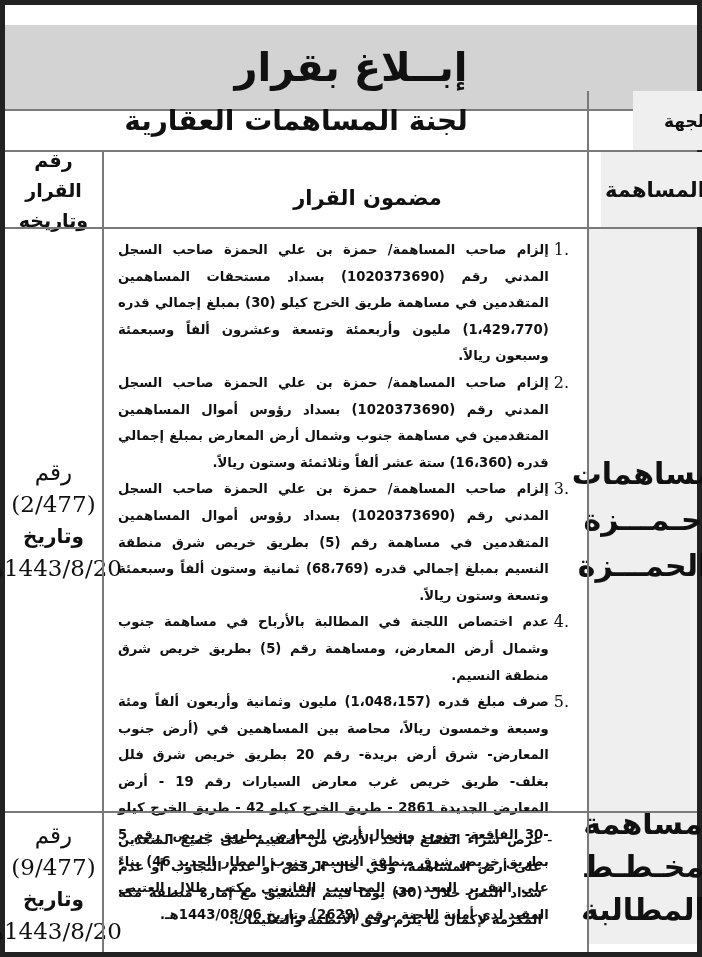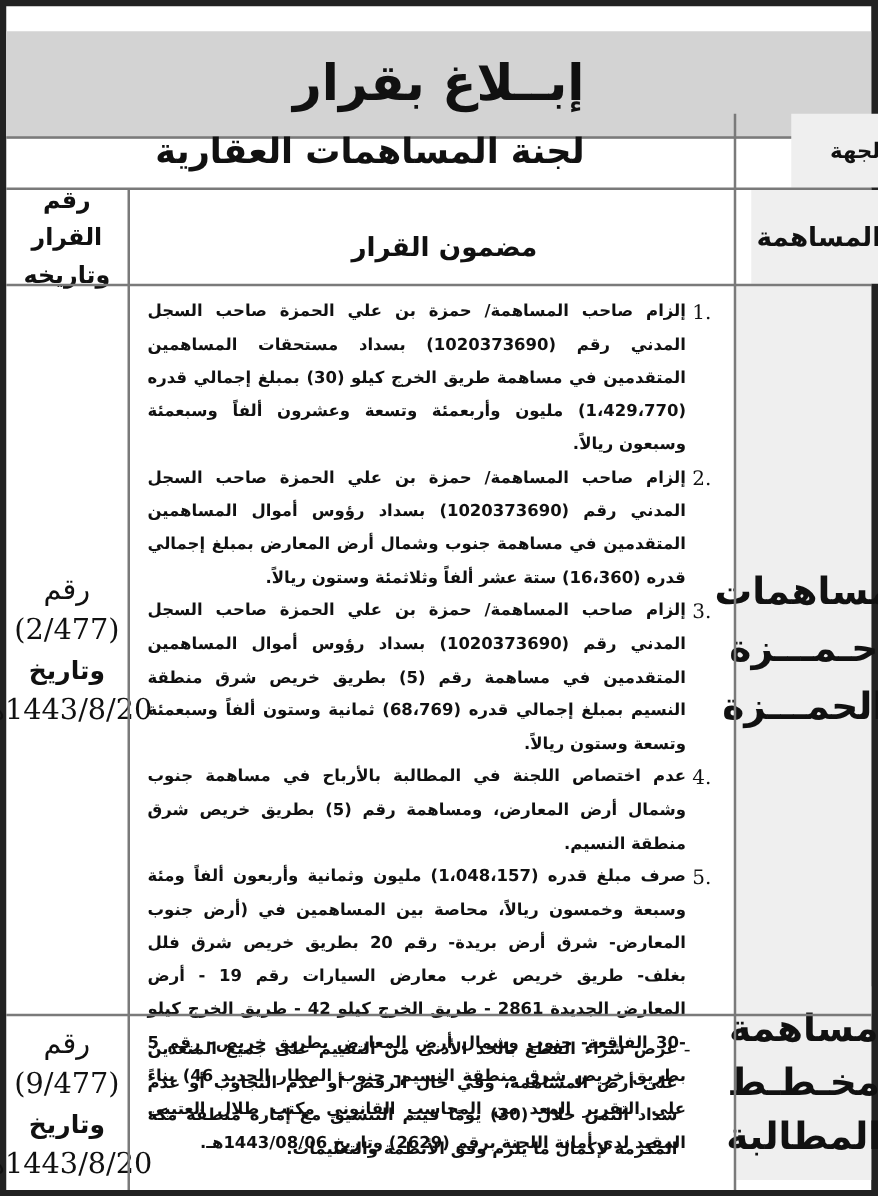--- a/index.html
+++ b/index.html
@@ -51,21 +51,21 @@
 <div class="frame">
 
   <div class="title-band">
     <span>إبــلاغ بقرار</span>
   </div>
 
   <div class="cell label-col agency-label" style="left:584px; top:86px; width:108px; height:59px;">الجهة</div>
   <div class="cell agency-value" style="left:0; top:86px; width:582px; height:59px;">لجنة المساهمات العقارية</div>
 
   <div class="cell label-col hdr" style="left:596px; top:147px; width:108px; height:75px;">المساهمة</div>
-  <div class="cell hdr" style="left:95px; top:147px; width:483px; height:91px;padding-left:28px;">مضمون القرار</div>
+  <div class="cell hdr" style="left:107px; top:147px; width:483px; height:91px;padding-left:28px;">مضمون القرار</div>
   <div class="cell hdr-small" style="left:0; top:147px; width:97px; height:75px; flex-direction:column;">
     <span>رقم القرار</span>
     <span>وتاريخه</span>
   </div>
 
   <div class="cell label-col name-big" style="left:584px; top:224px; width:108px; height:582px;">
     <span>مساهمات</span>
     <span>حـمـــزة</span>
     <span>الحمـــزة</span>
   </div>

